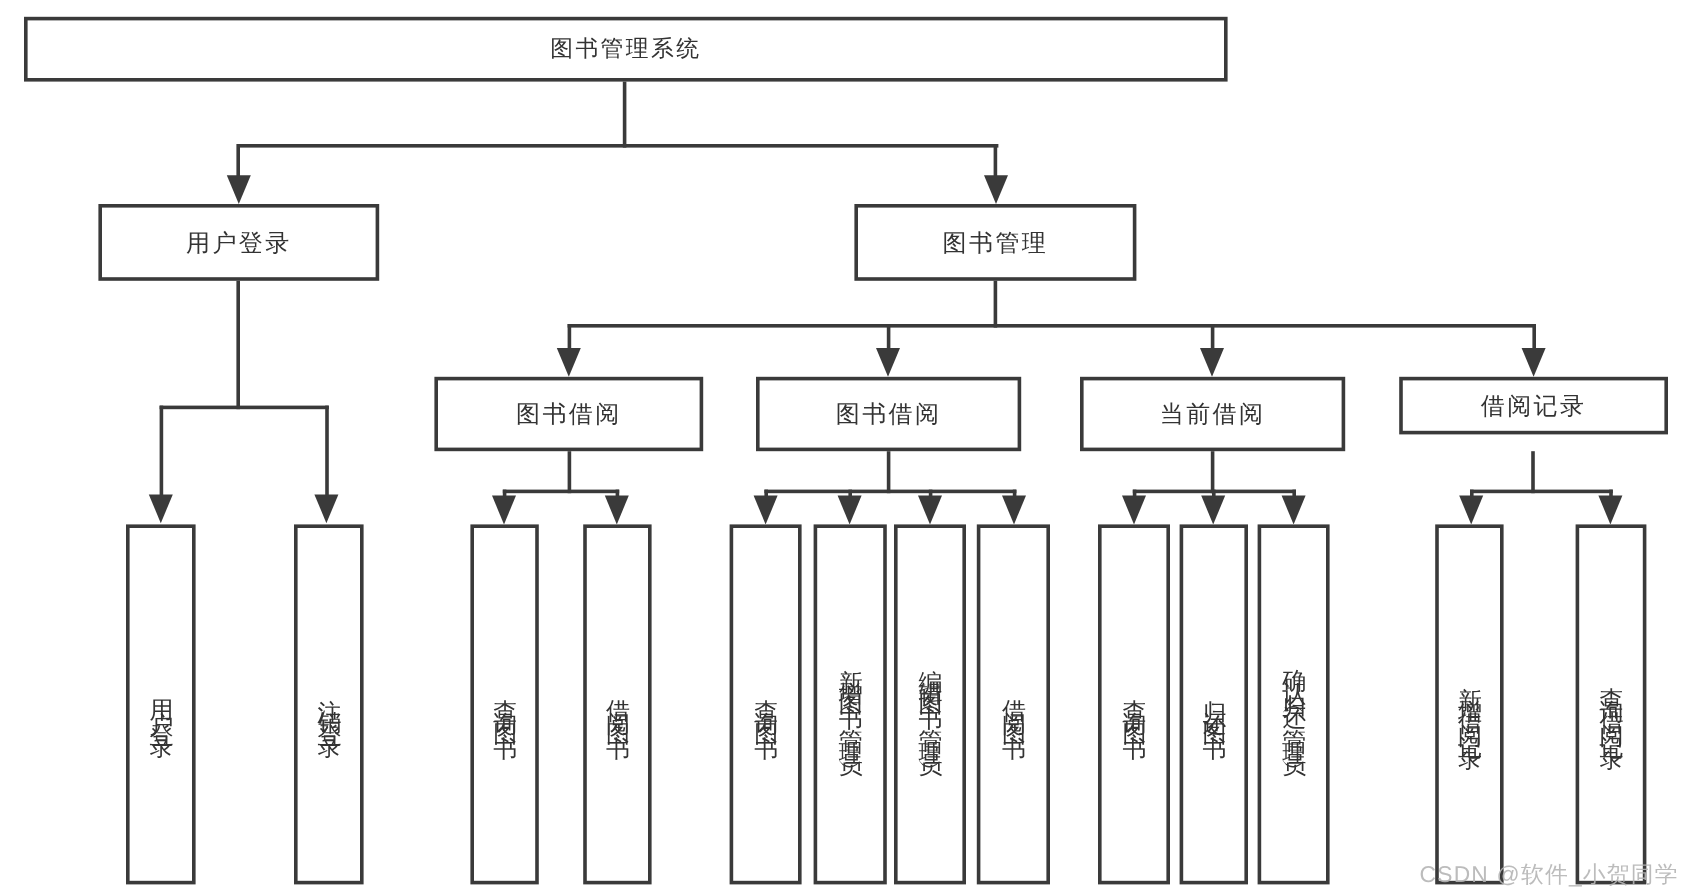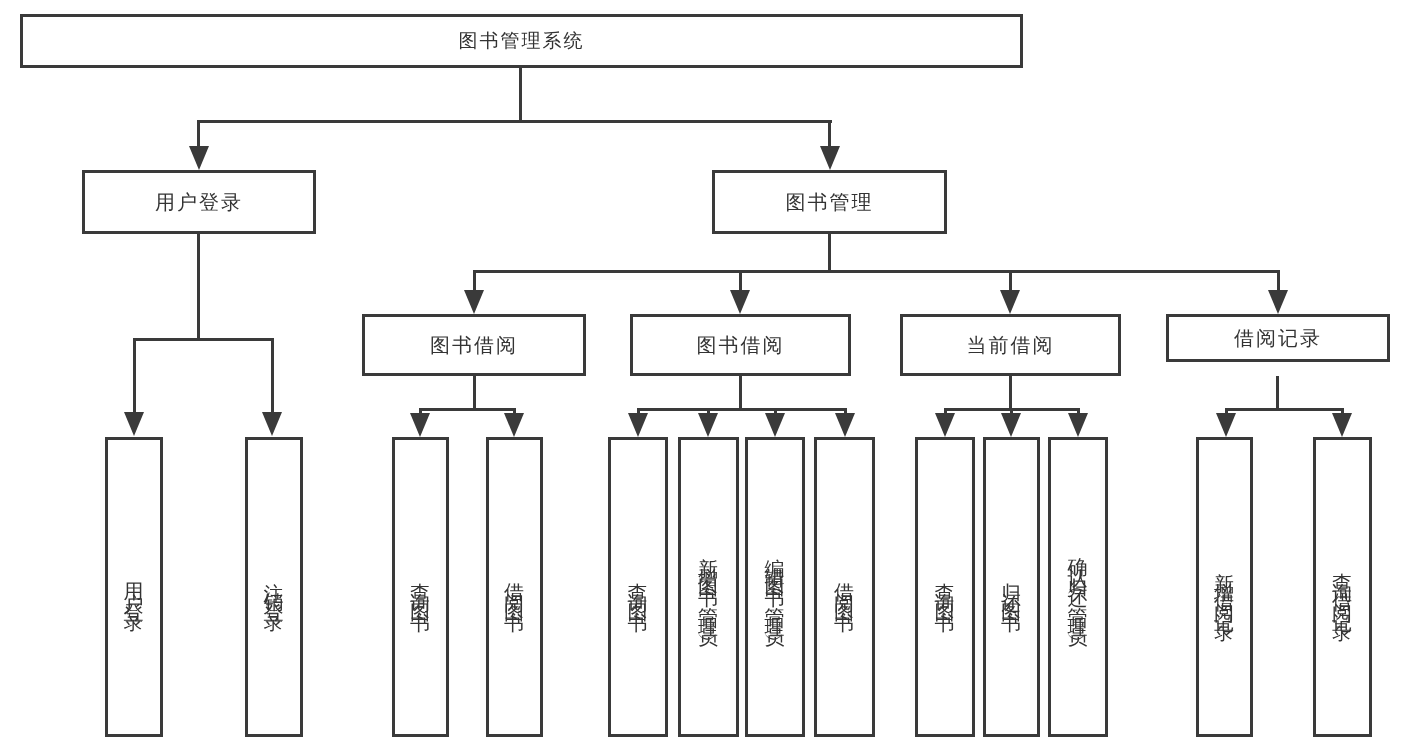--- a/index.html
+++ b/index.html
@@ -186,14 +186,15 @@
     <span class="vlabel">确认归还（管理员）</span>
   </div>
 
   <div class="box" style="left:1196px; top:437px; width:57px; height:300px;">
     <span class="vlabel">新增借阅记录</span>
   </div>
   <div class="box" style="left:1313px; top:437px; width:59px; height:300px;">
     <span class="vlabel">查询借阅记录</span>
   </div>
 
+  <div class="watermark">CSDN @软件_小贺同学</div>
 
 </div>
 
 </body></html>

